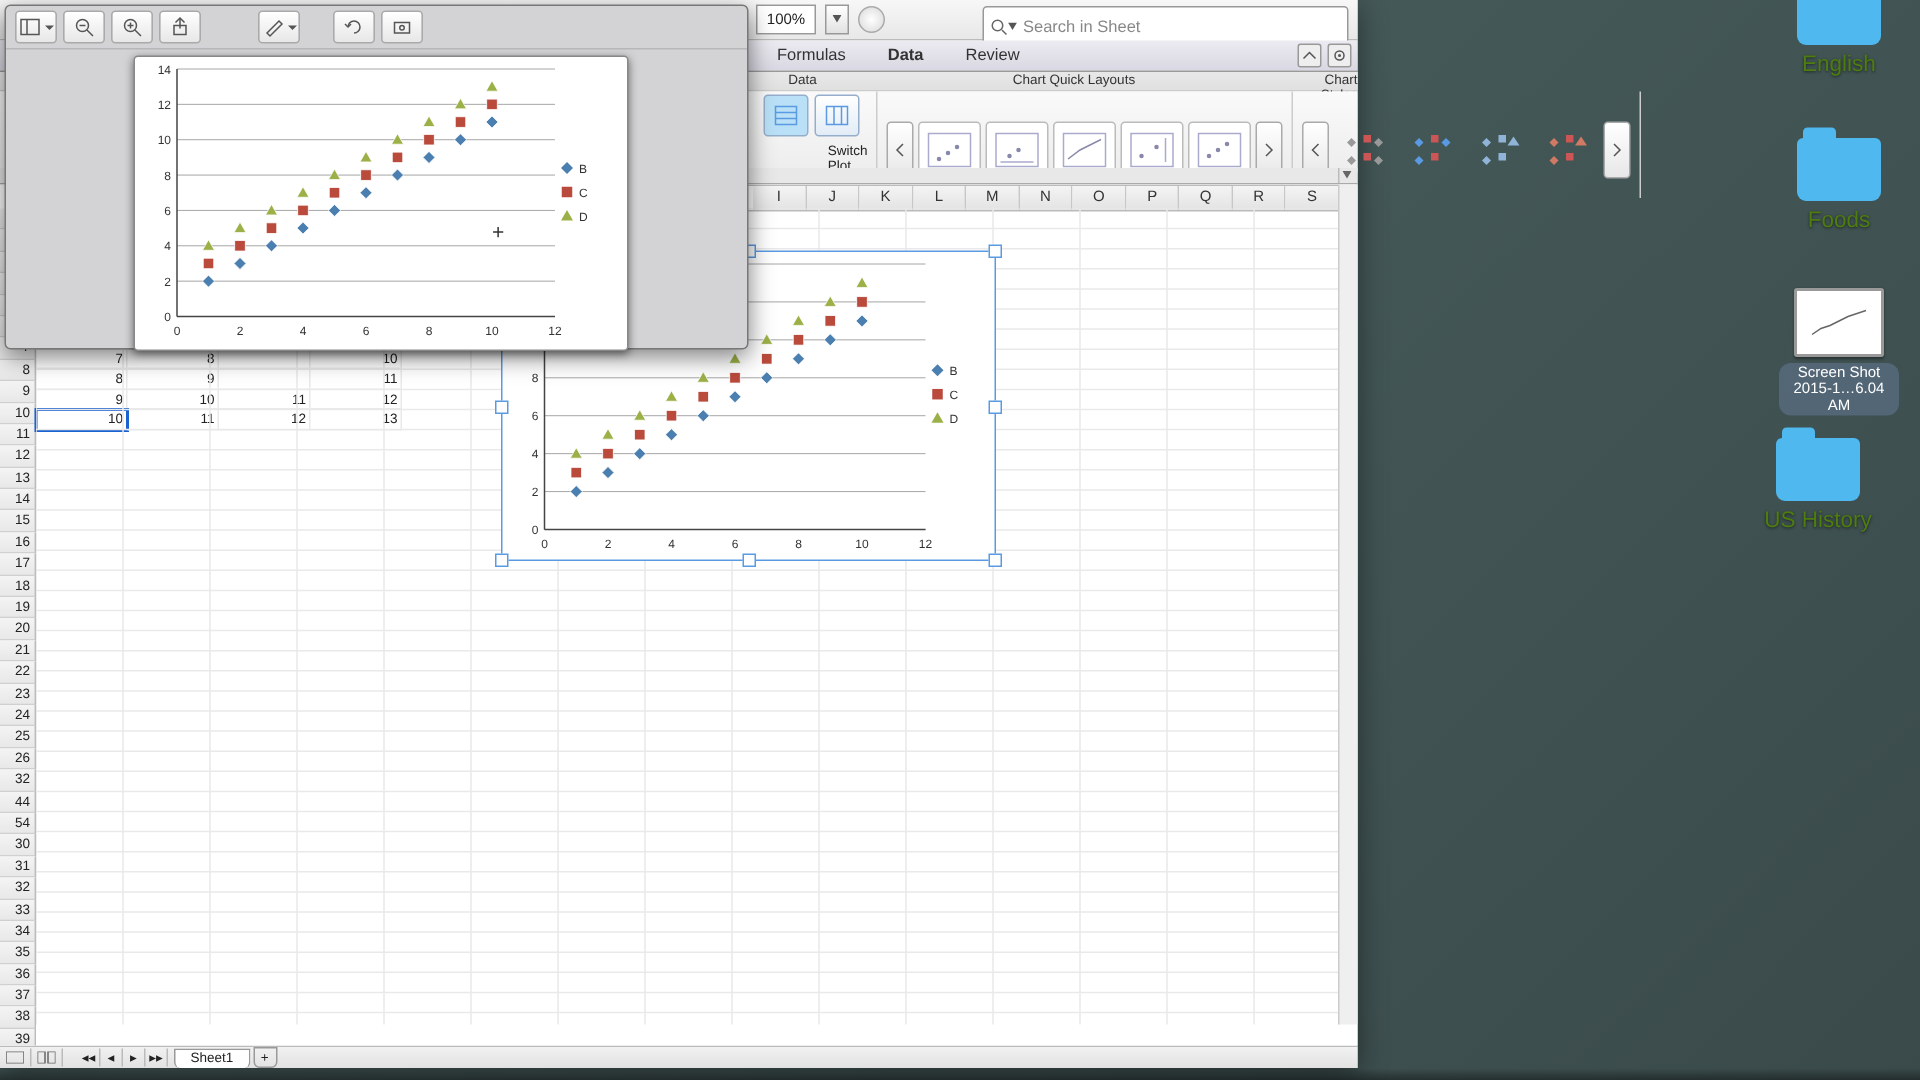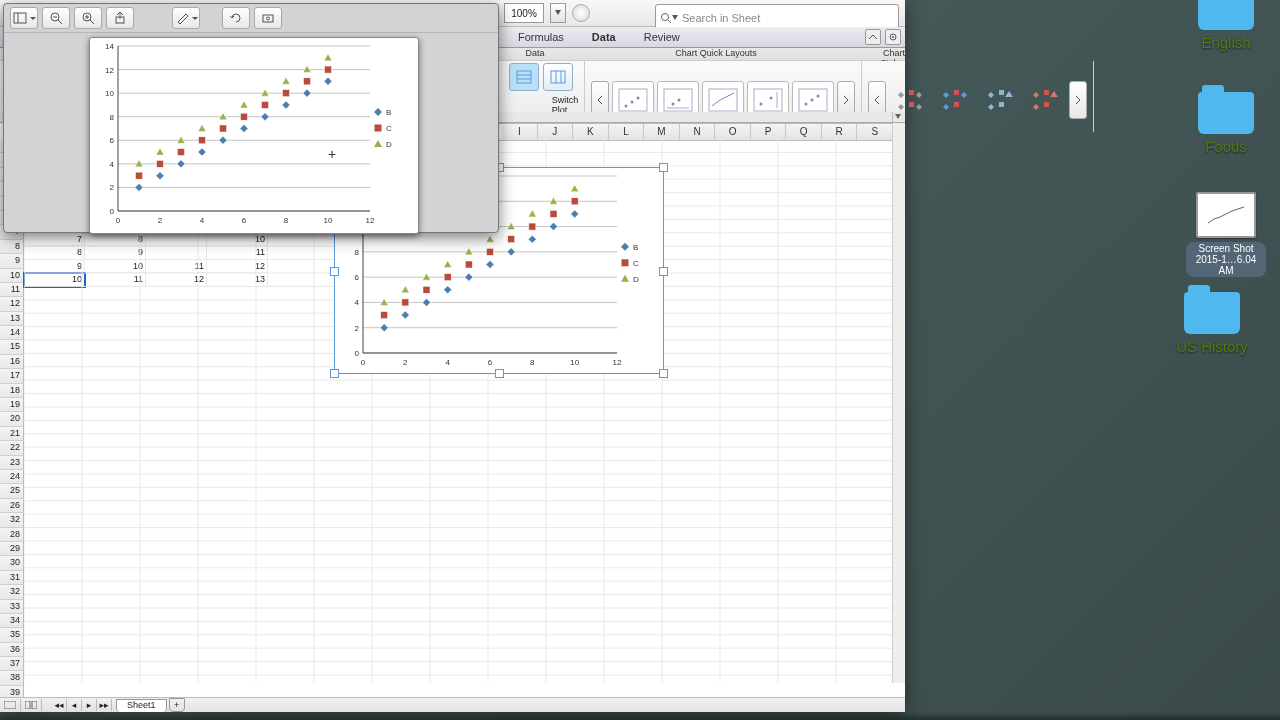--- a/index.html
+++ b/index.html
@@ -347,22 +347,22 @@
         <div class="rowhead">18</div>
         <div class="rowhead">19</div>
         <div class="rowhead">20</div>
         <div class="rowhead">21</div>
         <div class="rowhead">22</div>
         <div class="rowhead">23</div>
         <div class="rowhead">24</div>
         <div class="rowhead">25</div>
         <div class="rowhead">26</div>
         <div class="rowhead">32</div>
-        <div class="rowhead">28</div>
-        <div class="rowhead">29</div>
+        <div class="rowhead">44</div>
+        <div class="rowhead">54</div>
         <div class="rowhead">30</div>
         <div class="rowhead">31</div>
         <div class="rowhead">32</div>
         <div class="rowhead">33</div>
         <div class="rowhead">34</div>
         <div class="rowhead">35</div>
         <div class="rowhead">36</div>
         <div class="rowhead">37</div>
         <div class="rowhead">38</div>
         <div class="rowhead">39</div>

